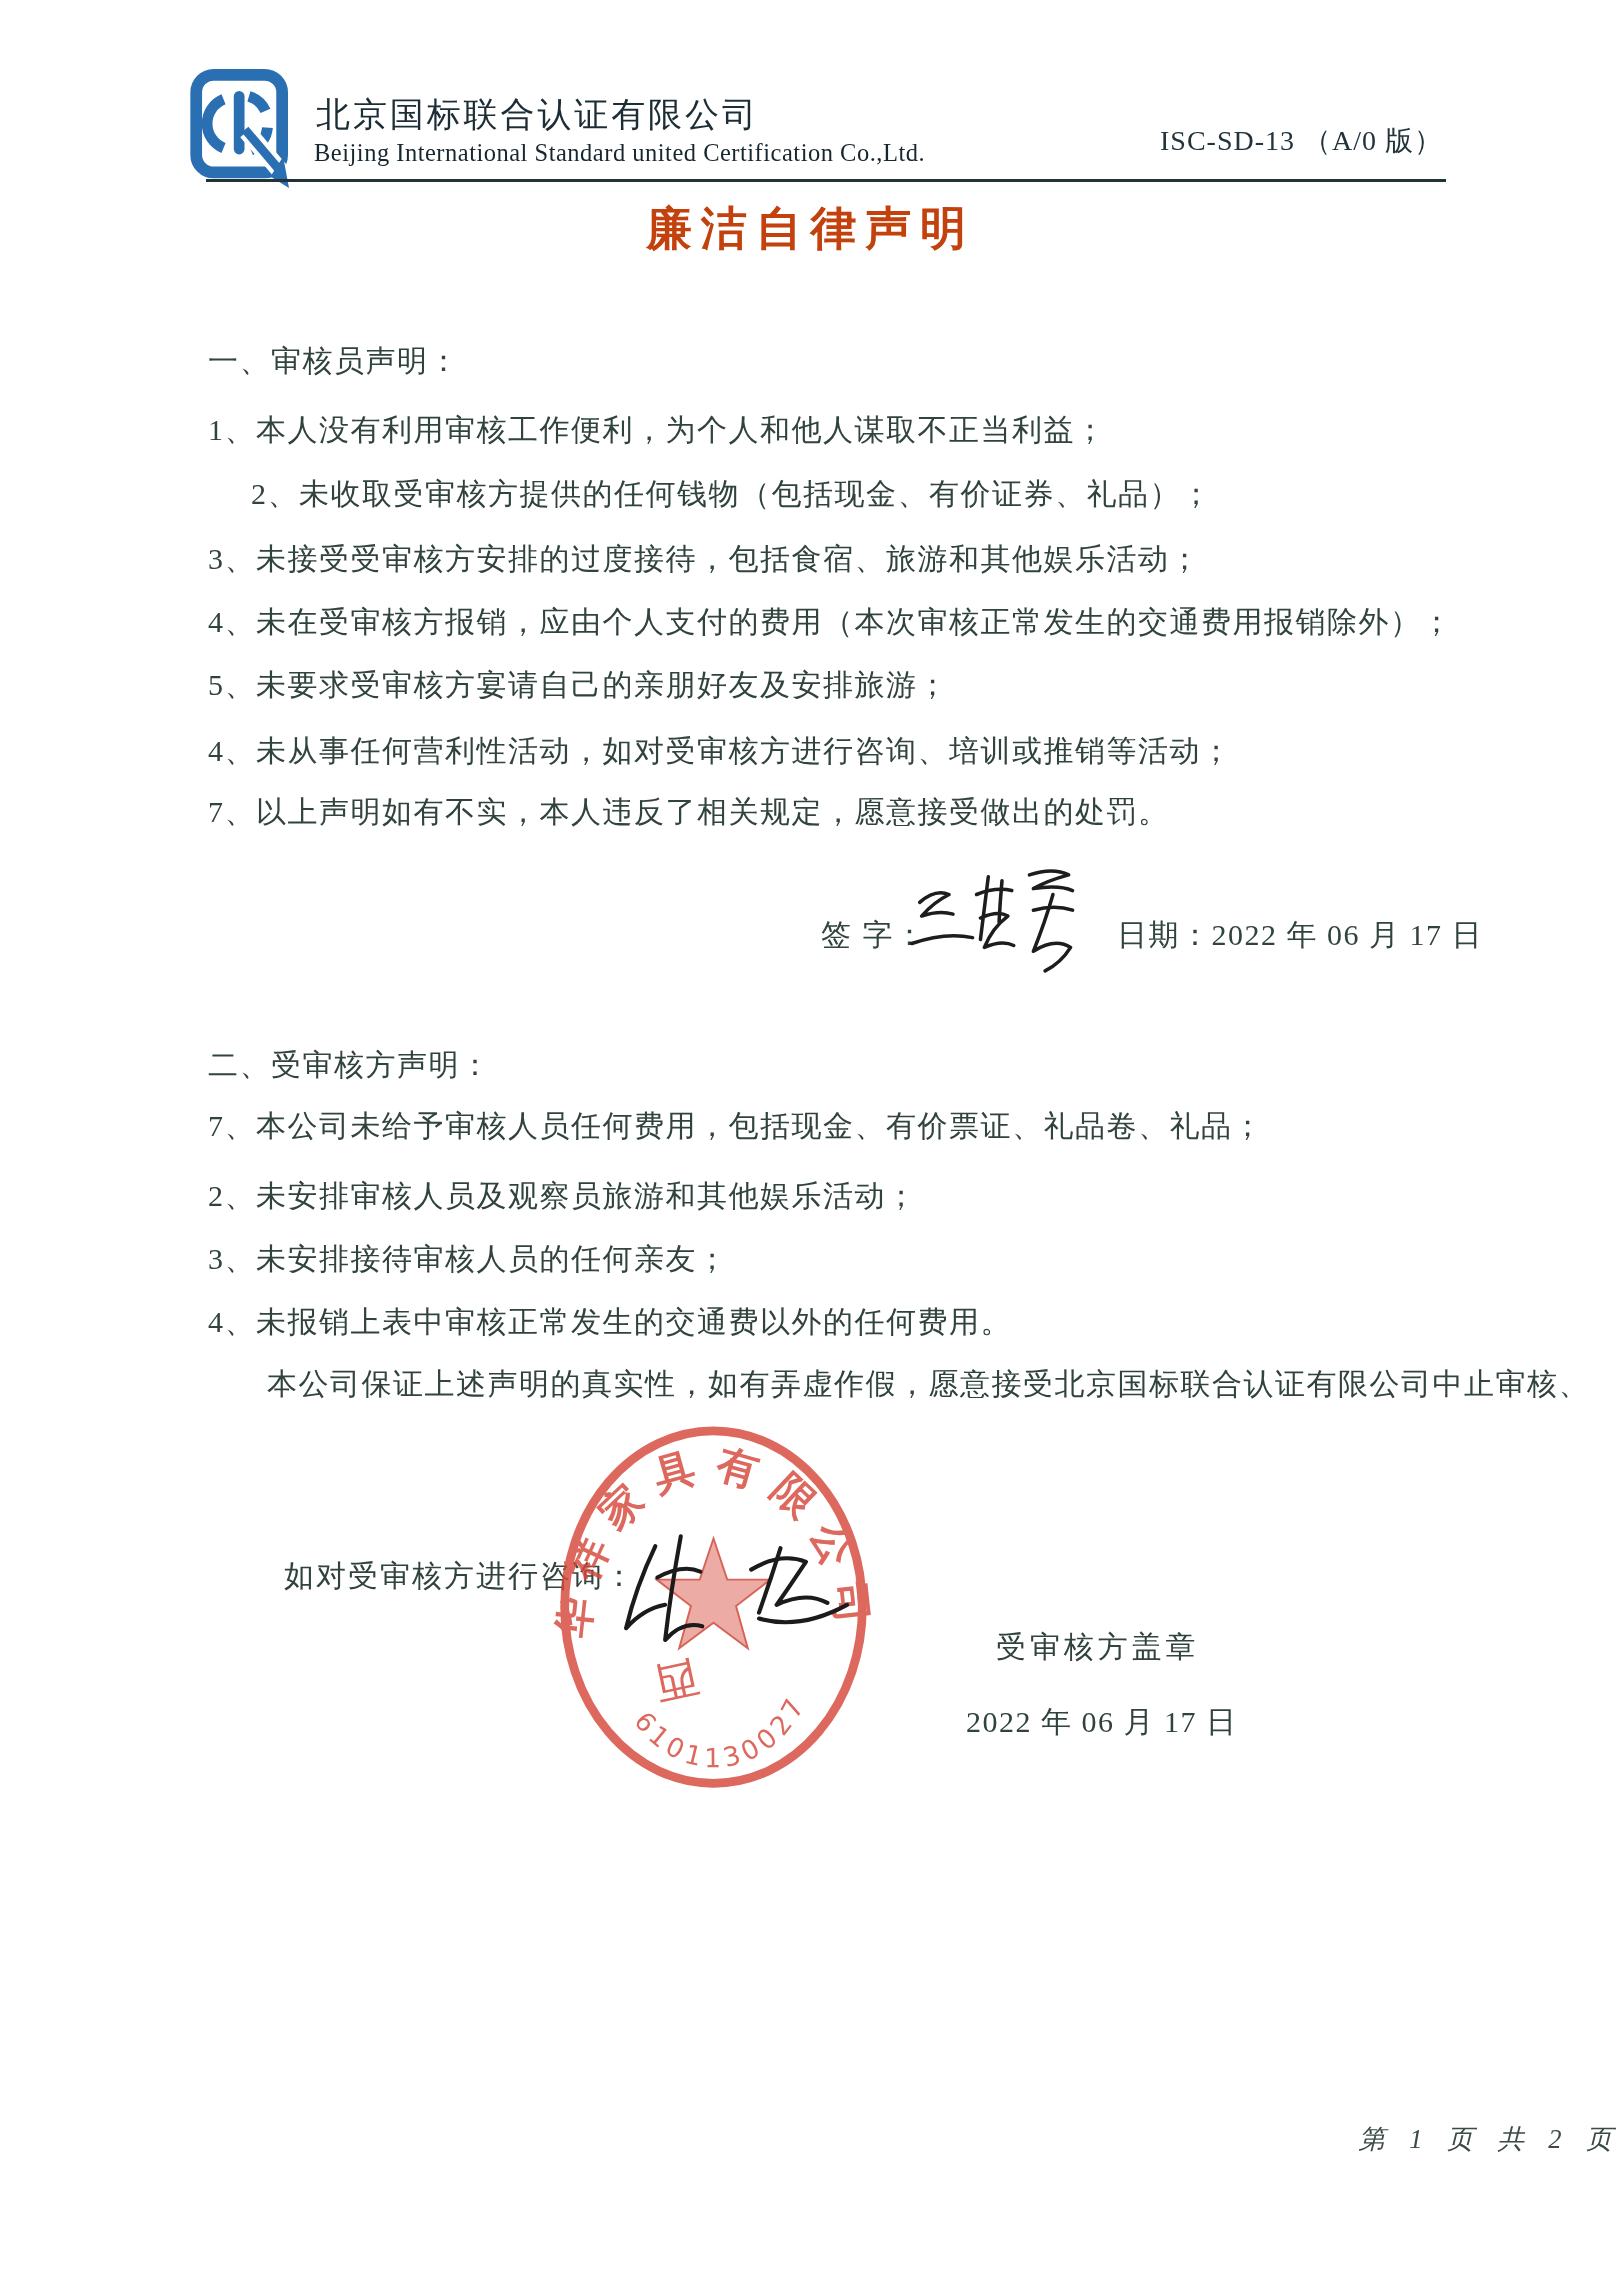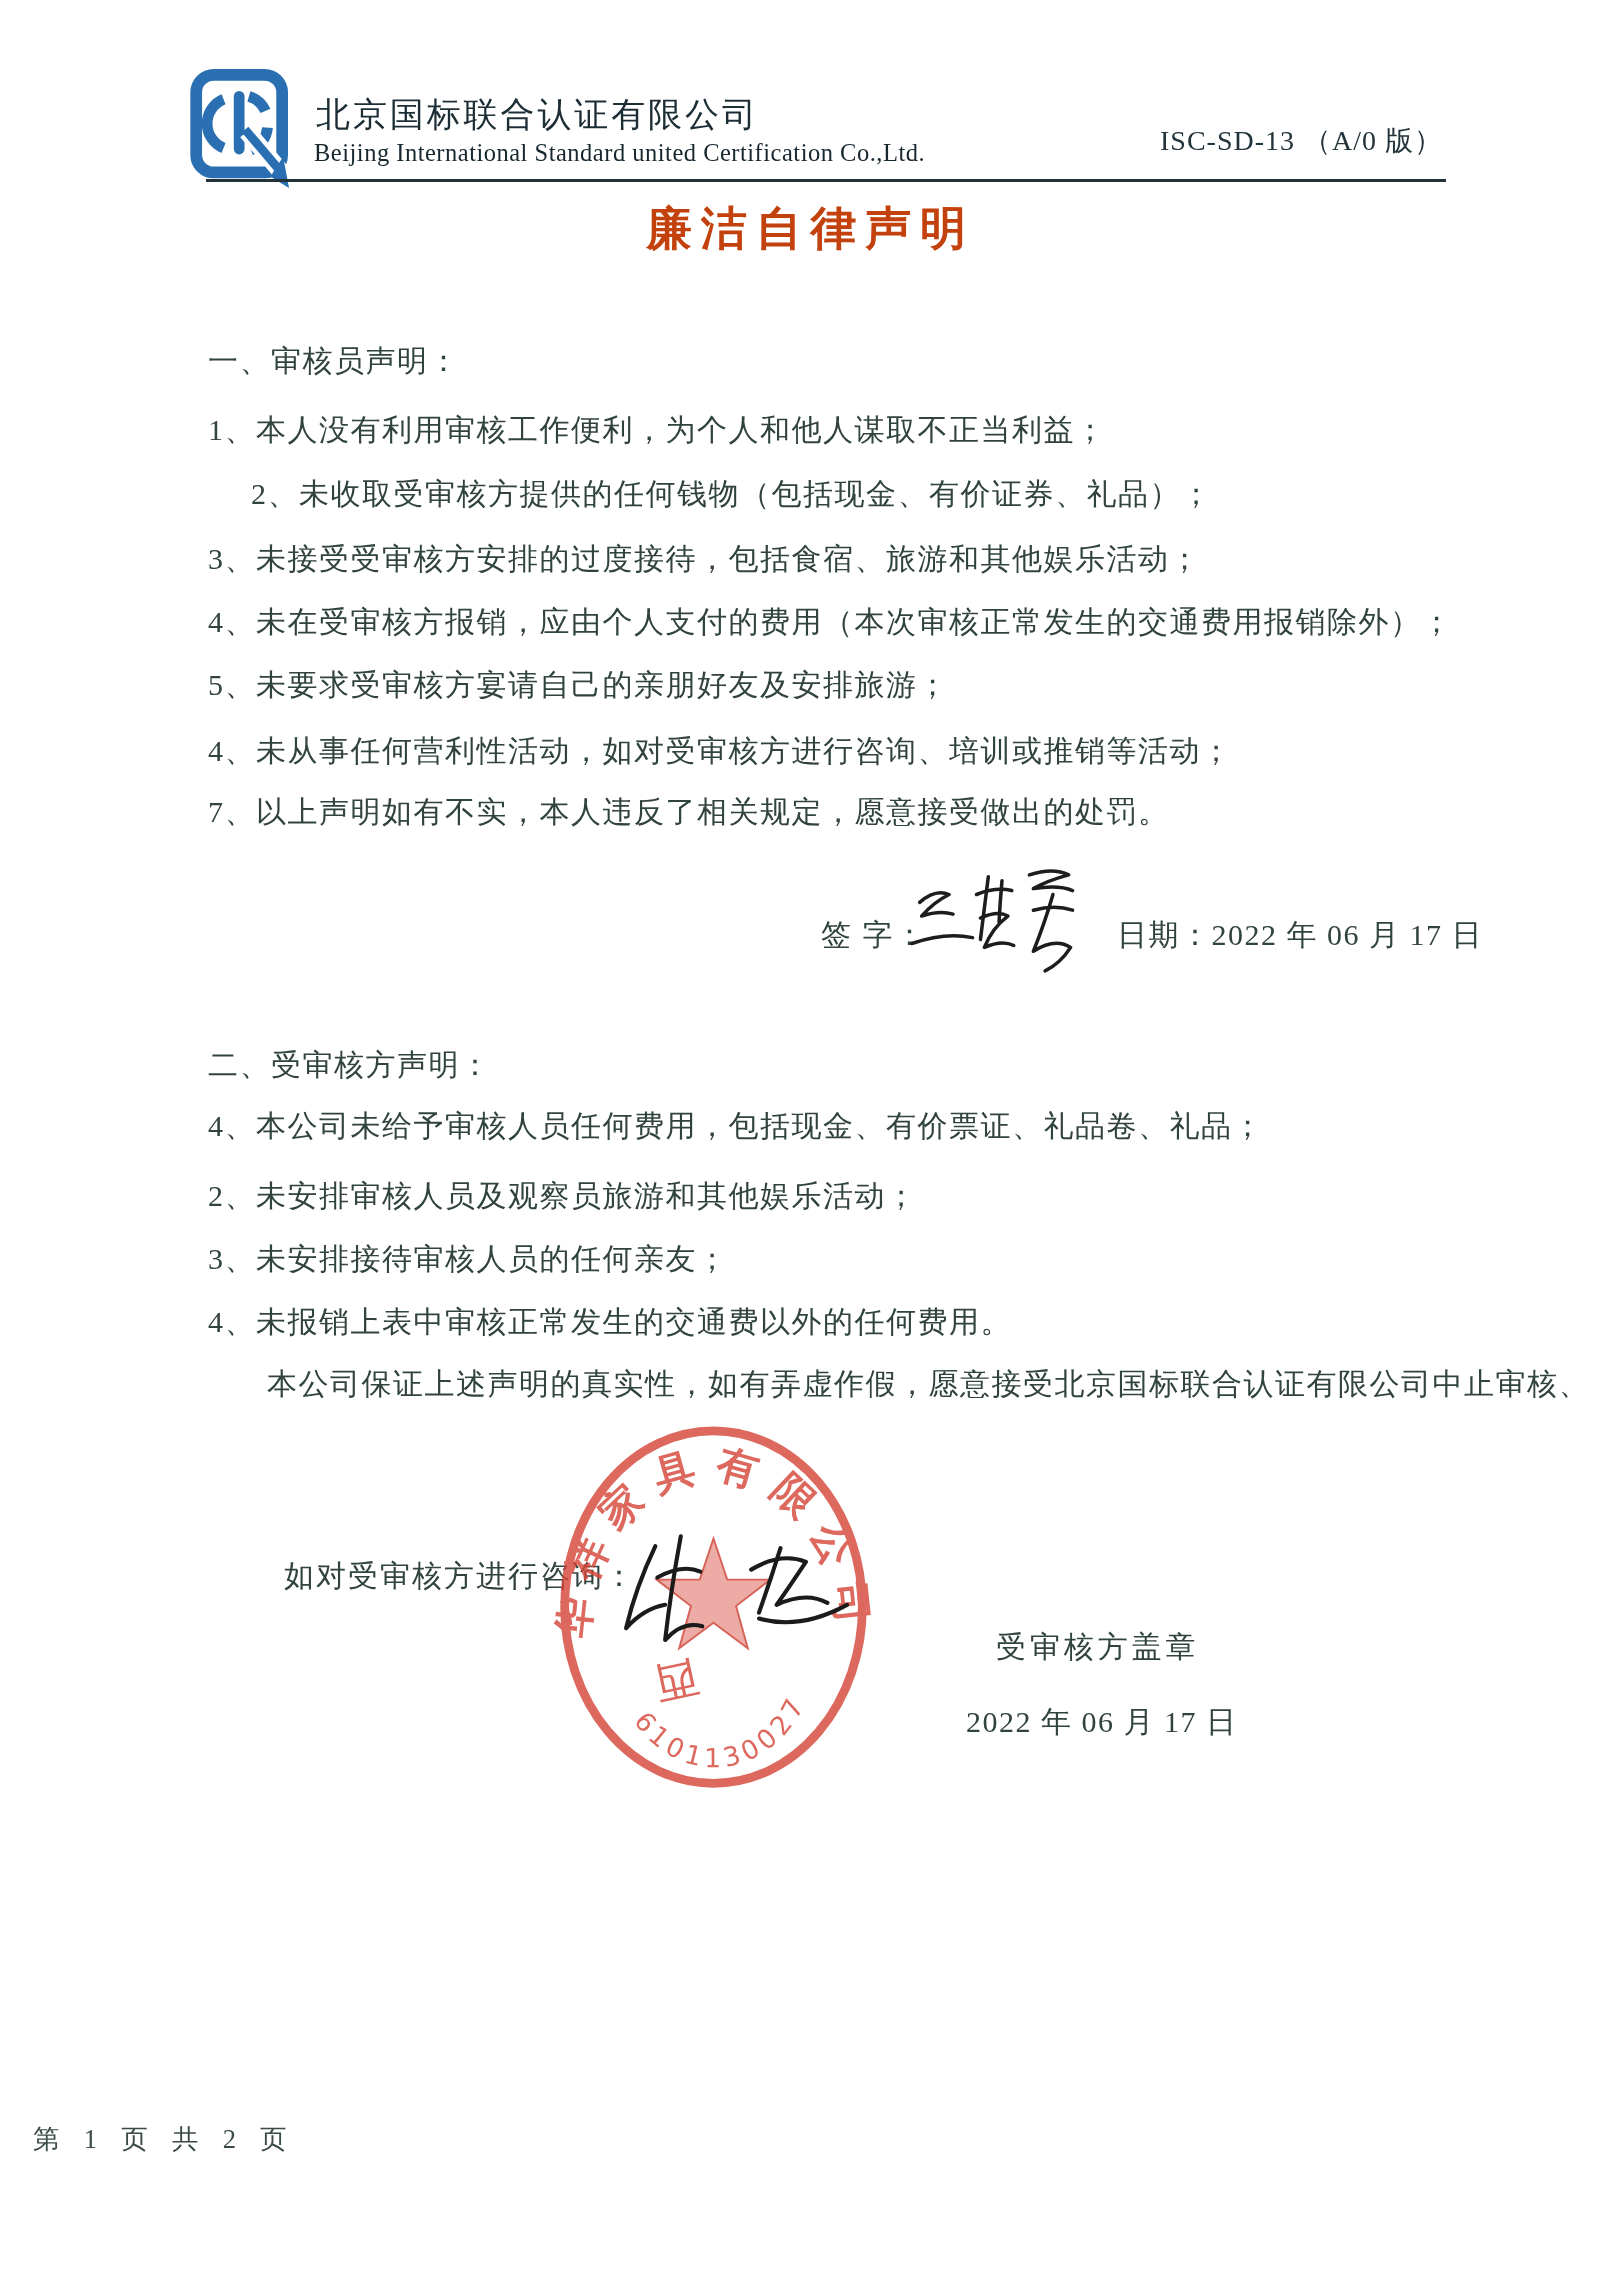--- a/index.html
+++ b/index.html
@@ -80,21 +80,21 @@
         <path d="M152 34 Q144 62 132 92 Q154 78 170 88 Q160 104 144 112"></path>
         <path d="M132 50 Q154 44 172 50"></path>
       </g>
     </svg>
   </div>
 
   <div class="abs line" style="left:1117px; top:915px;">日期：2022 年 06 月 17 日</div>
 
   <div class="abs line" style="left:208px; top:1045px;">二、受审核方声明：</div>
 
-  <div class="abs line" style="left:208px; top:1106px;">4、本公司未给予审核人员任何费用，包括现金、有价票证、礼品卷、礼品；</div>
+  <div class="abs line" style="left:208px; top:1106px;">7、本公司未给予审核人员任何费用，包括现金、有价票证、礼品卷、礼品；</div>
   <div class="abs line" style="left:208px; top:1176px;">2、未安排审核人员及观察员旅游和其他娱乐活动；</div>
   <div class="abs line" style="left:208px; top:1239px;">3、未安排接待审核人员的任何亲友；</div>
   <div class="abs line" style="left:208px; top:1302px;">4、未报销上表中审核正常发生的交通费以外的任何费用。</div>
 
   <div class="abs line" style="left:267px; top:1364px;">本公司保证上述声明的真实性，如有弄虚作假，愿意接受北京国标联合认证有限公司中止审核、</div>
 
   <div class="abs sign-label" style="left:284px; top:1556px;">如对受审核方进行咨询：</div>
 
   <div class="abs" style="left:549px; top:1419px; width:329px; height:380px;" aria-label="red circular company seal">
     <svg width="329" height="380" viewBox="0 0 336 388">
@@ -125,16 +125,16 @@
         <path d="M172 40 Q162 72 150 106"></path>
         <path d="M142 62 Q172 44 198 54 Q182 78 168 98 Q198 84 220 96"></path>
         <path d="M150 112 Q192 124 240 98"></path>
       </g>
     </svg>
   </div>
 
   <div class="abs line" style="left:996px; top:1627px; letter-spacing:3.9px;">受审核方盖章</div>
   <div class="abs line" style="left:966px; top:1702px;">2022 年  06 月  17 日</div>
 
-  <div class="abs footer-line" style="left:0; top:2121px; width:100%; text-align:left; padding-left:33px; box-sizing:border-box;">第 1 页 共 2 页</div>
+  <div class="abs footer-line" style="left:0; top:2121px; width:100%; text-align:right; padding-left:33px; box-sizing:border-box;font-style:italic;">第 1 页 共 2 页</div>
 
 </div>
 
 
 </body></html>

